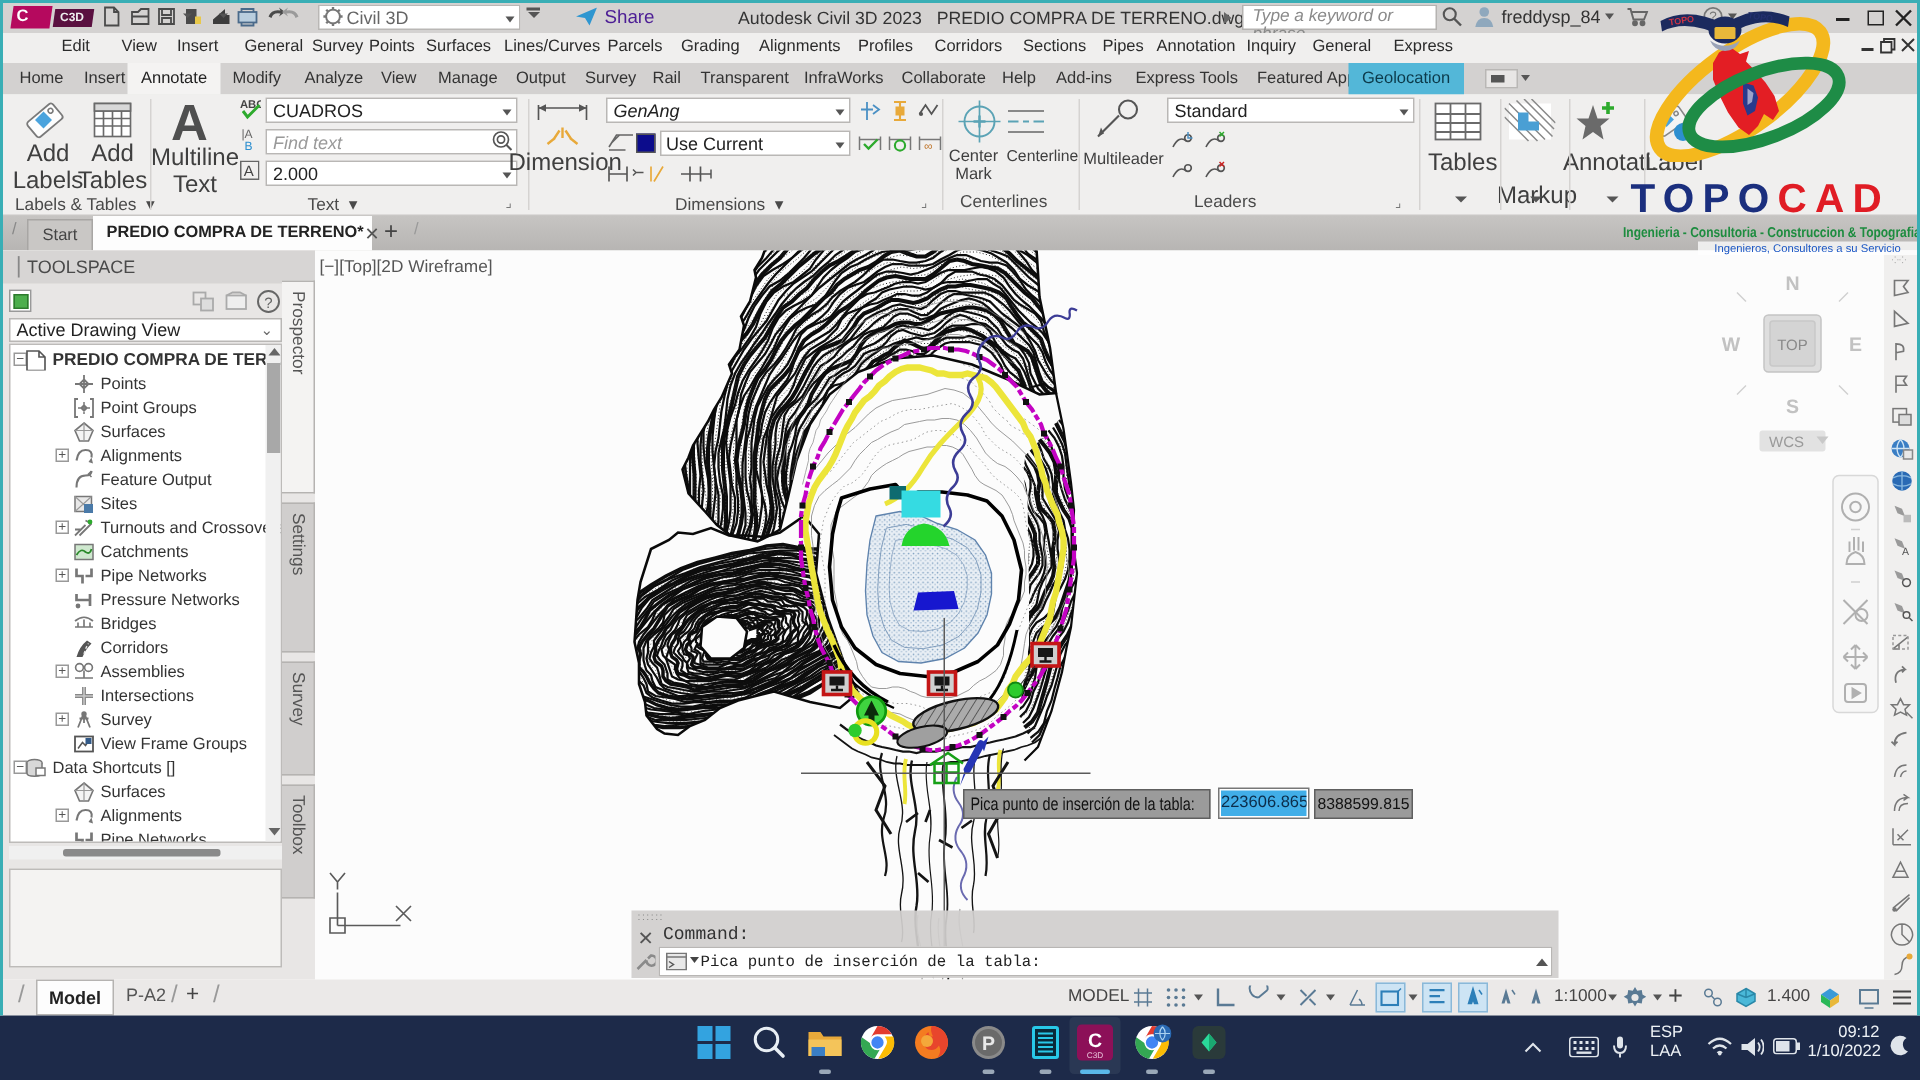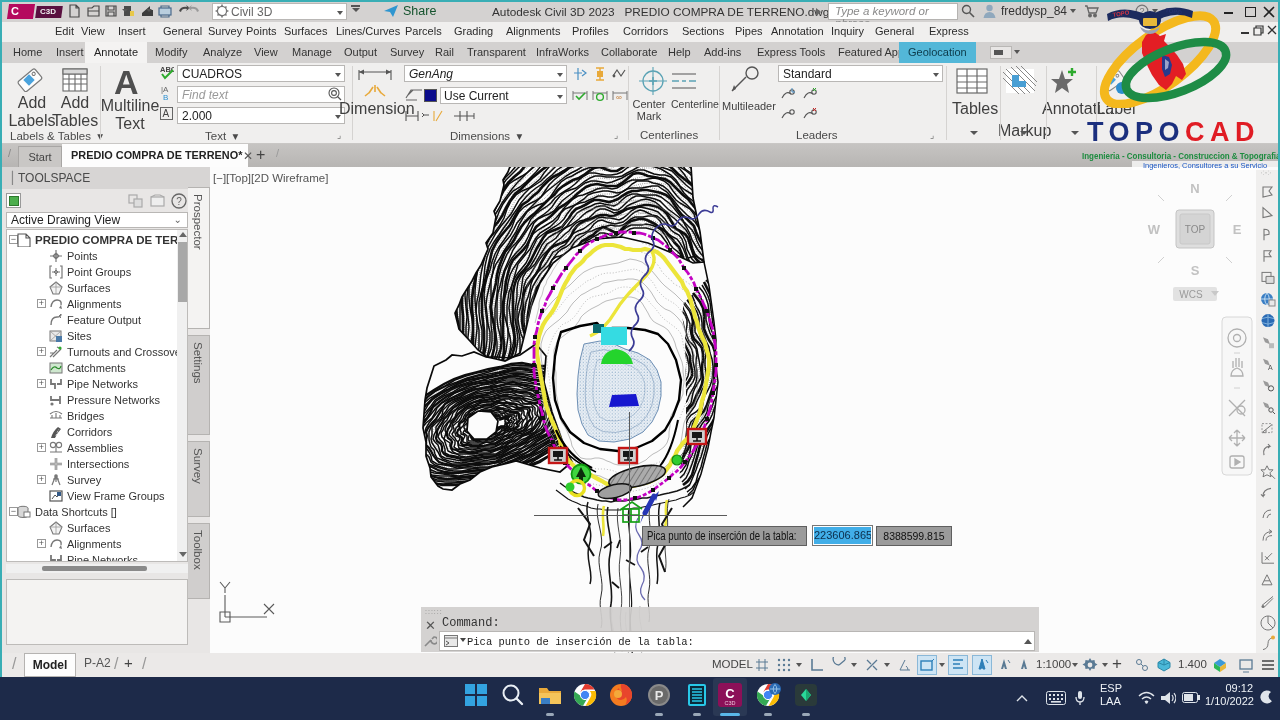--- a/index.html
+++ b/index.html
@@ -67,21 +67,21 @@
         <circle cx="7" cy="7" r="4.6" fill="none" stroke="#777" stroke-width="1.3"></circle>
         <g stroke="#777" stroke-width="1.6">
           <path d="M7,0.6 v2.2 M7,11.2 v2.2 M0.6,7 h2.2 M11.2,7 h2.2 M2.5,2.5 l1.5,1.5 M10,10 l1.5,1.5 M11.5,2.5 l-1.5,1.5 M4,10 l-1.5,1.5"></path>
         </g>
       </svg>
       <div class="abs" style="left:352px;top:8px;width:0;height:0;border-left:4px solid transparent;border-right:4px solid transparent;border-top:4.5px solid #555;"></div>
       <div class="abs" style="left:351px;top:5px;width:9px;height:1.5px;background:#555;"></div>
       <svg class="abs" style="left:384px;top:5px;" width="15" height="13" viewBox="0 0 15 13">
         <path d="M0,6 L14,0 L9,12 L6,7 Z" fill="#2f96d0"></path>
       </svg>
-      <div class="abs" style="left:403px;top:4px;font-size:12.5px;color:#14532d;">Share</div>
+      <div class="abs" style="left:403px;top:4px;font-size:12.5px;color:#4c1d95;">Share</div>
       <div class="abs" style="left:492px;top:5px;font-size:11.8px;color:#333;">Autodesk Civil 3D 2023&nbsp;&nbsp;&nbsp;PREDIO COMPRA DE TERRENO.dwg</div>
       <div class="abs" style="left:816px;top:8px;width:0;height:0;border-top:4px solid transparent;border-bottom:4px solid transparent;border-left:5px solid #666;"></div>
       <div class="abs" style="left:828px;top:3px;width:130px;height:17px;background:#fff;border:1px solid #b5b3b1;">
         <span style="position:absolute;left:6px;top:1px;font-size:11.5px;font-style:italic;color:#8a8a8a;">Type a keyword or phrase</span>
       </div>
       <svg class="abs" style="left:961px;top:4px;" width="14" height="14" viewBox="0 0 14 14">
         <circle cx="5.5" cy="5.5" r="4" fill="none" stroke="#555" stroke-width="1.4"></circle>
         <path d="M8.5,8.5 L13,13" stroke="#555" stroke-width="1.6"></path>
       </svg>
       <svg class="abs" style="left:983px;top:4px;" width="13" height="14" viewBox="0 0 13 14">
@@ -103,21 +103,21 @@
       </svg>
       <div class="abs" style="left:1152px;top:9px;width:0;height:0;border-left:3.5px solid transparent;border-right:3.5px solid transparent;border-top:4px solid #555;"></div>
       <div class="abs" style="left:1224px;top:12px;width:9px;height:1.6px;background:#222;"></div>
       <div class="abs" style="left:1245px;top:7px;width:11px;height:10px;border:1.6px solid #222;"></div>
       <svg class="abs" style="left:1263px;top:6px;" width="12" height="12" viewBox="0 0 12 12">
         <path d="M1,1 L11,11 M11,1 L1,11" stroke="#222" stroke-width="1.6"></path>
       </svg>
     </div>
     <div id="menubar">
       <span style="left:13px;margin-top:42px;">File</span>
-      <span style="left:55px;">Edit</span>
+      <span style="left:41px;">Edit</span>
       <span style="left:81px;">View</span>
       <span style="left:118px;">Insert</span>
       <span style="left:163px;">General</span>
       <span style="left:208px;">Survey</span>
       <span style="left:246px;">Points</span>
       <span style="left:284px;">Surfaces</span>
       <span style="left:336px;">Lines/Curves</span>
       <span style="left:405px;">Parcels</span>
       <span style="left:454px;">Grading</span>
       <span style="left:506px;">Alignments</span>
@@ -850,21 +850,21 @@
           <path d="M0.5,3 h13" stroke="#777"></path>
           <path d="M2,6 l3,2 -3,2" stroke="#555" fill="none"></path>
         </svg>
         <div class="abs" style="left:39px;top:31px;width:0;height:0;border-left:3.5px solid transparent;border-right:3.5px solid transparent;border-top:4.5px solid #444;"></div>
         <div class="abs mono" style="left:46px;top:29px;font-size:10.5px;color:#222;">Pica punto de inserción de la tabla:</div>
         <div class="abs" style="left:603px;top:32px;width:0;height:0;border-left:4px solid transparent;border-right:4px solid transparent;border-bottom:5px solid #555;"></div>
       </div>
       <div class="abs" style="left:642px;top:359px;width:165px;height:20px;background:#9b9b9b;border:1px solid #5f5f5f;font-size:12px;color:#111;line-height:18px;white-space:nowrap;overflow:hidden;"><span style="display:inline-block;margin-left:4px;transform:scale(0.8,1);transform-origin:0 50%;">Pica punto de inserción de la tabla:</span></div>
       <div class="abs" style="left:812px;top:358px;width:61px;height:21px;background:#fff;border:1px solid #777;"></div>
       <div class="abs" style="left:814px;top:360px;width:57px;height:17px;background:#41aee8;white-space:nowrap;overflow:hidden;font-size:11px;color:#0c2d4a;line-height:17px;text-align:left;">223606.865</div>
-      <div class="abs" style="left:876px;top:359px;width:76px;height:20px;background:#9b9b9b;border:1px solid #5f5f5f;white-space:nowrap;overflow:hidden;font-size:10.5px;color:#111;line-height:18px;text-align:center;">8388599.815</div>
+      <div class="abs" style="left:876px;top:359px;width:66px;height:20px;background:#9b9b9b;border:1px solid #5f5f5f;white-space:nowrap;overflow:hidden;font-size:10.5px;color:#111;line-height:18px;text-align:center;">8388599.815</div>
       <div id="tsp">
         <div class="hdr">
           <span style="position:absolute;left:10px;top:4px;color:#888;">▏</span>
           <span style="position:absolute;left:16px;top:4px;">TOOLSPACE</span>
         </div>
         <div class="abs" style="left:4px;top:26px;width:15px;height:15px;background:#fff;border:1px solid #999;"></div>
         <div class="abs" style="left:7px;top:29px;width:10px;height:10px;background:#4cae4c;border:1px solid #2d7a2d;"></div>
         <svg class="abs" style="left:126px;top:27px;" width="16" height="14" viewBox="0 0 16 14">
           <g fill="none" stroke="#aaa" stroke-width="1.2">
             <rect x="1" y="1" width="8" height="8"></rect>

